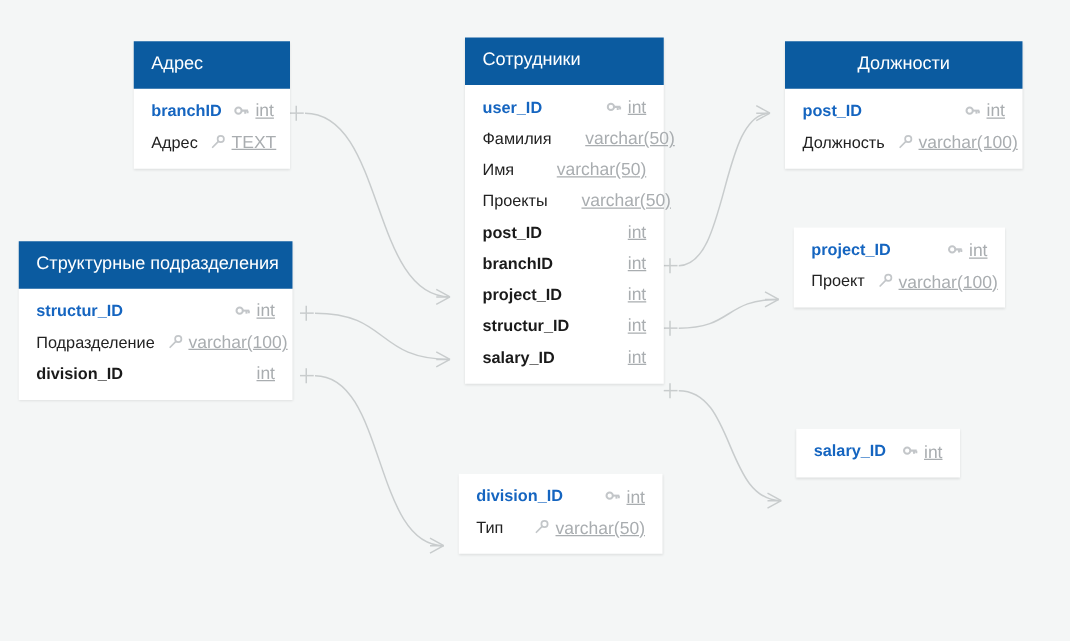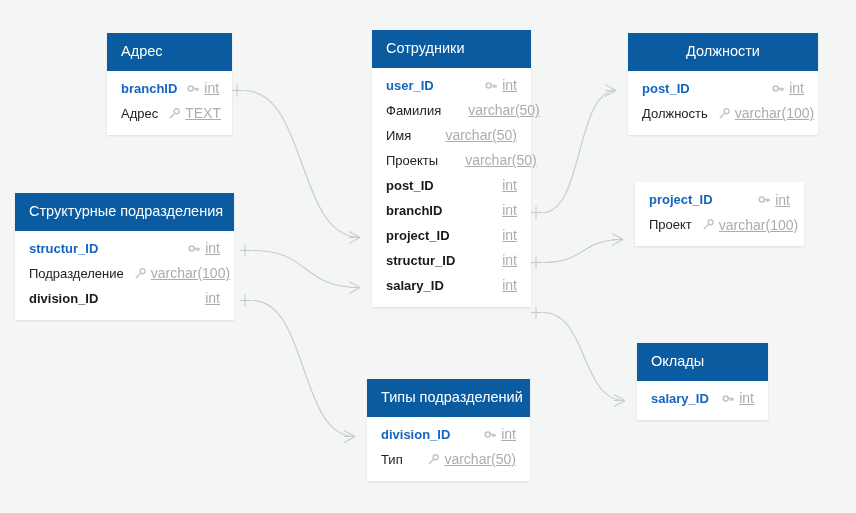--- a/index.html
+++ b/index.html
@@ -350,41 +350,39 @@
                   <circle cx="10.6" cy="5.2" r="3.1" fill="none" stroke="#b9bdc0" stroke-width="1.7"></circle>
                   <path d="M8.3 7.6 L2.6 13.3" stroke="#b9bdc0" stroke-width="1.7" stroke-linecap="round"></path>
                 </svg>
               </span>
               <span class="field-type">varchar(100)</span>
             </span>
           </div>
         </div>
       </div>
       <div class="entity" style="left: 637px; top: 343px; width: 131px;">
-        <div class="entity-header">Оклады</div>
         <div class="entity-body">
           <div class="field-row">
             <span class="field-name pk">salary_ID</span>
             <span class="field-spacer"></span>
             <span class="field-meta">
               <span class="ico">
                 <svg viewBox="0 0 16 16" width="13" height="13">
                   <circle cx="4.6" cy="8" r="3.1" fill="none" stroke="#b9bdc0" stroke-width="2"></circle>
                   <path d="M7.4 8 H14" stroke="#b9bdc0" stroke-width="2"></path>
                   <path d="M11.3 8 V11" stroke="#b9bdc0" stroke-width="2"></path>
                   <path d="M13.6 8 V10.6" stroke="#b9bdc0" stroke-width="2"></path>
                 </svg>
               </span>
               <span class="field-type">int</span>
             </span>
           </div>
         </div>
       </div>
       <div class="entity" style="left: 367px; top: 379px; width: 163px;">
-        <div class="entity-header">Типы подразделений</div>
         <div class="entity-body">
           <div class="field-row">
             <span class="field-name pk">division_ID</span>
             <span class="field-spacer"></span>
             <span class="field-meta">
               <span class="ico">
                 <svg viewBox="0 0 16 16" width="13" height="13">
                   <circle cx="4.6" cy="8" r="3.1" fill="none" stroke="#b9bdc0" stroke-width="2"></circle>
                   <path d="M7.4 8 H14" stroke="#b9bdc0" stroke-width="2"></path>
                   <path d="M11.3 8 V11" stroke="#b9bdc0" stroke-width="2"></path>

